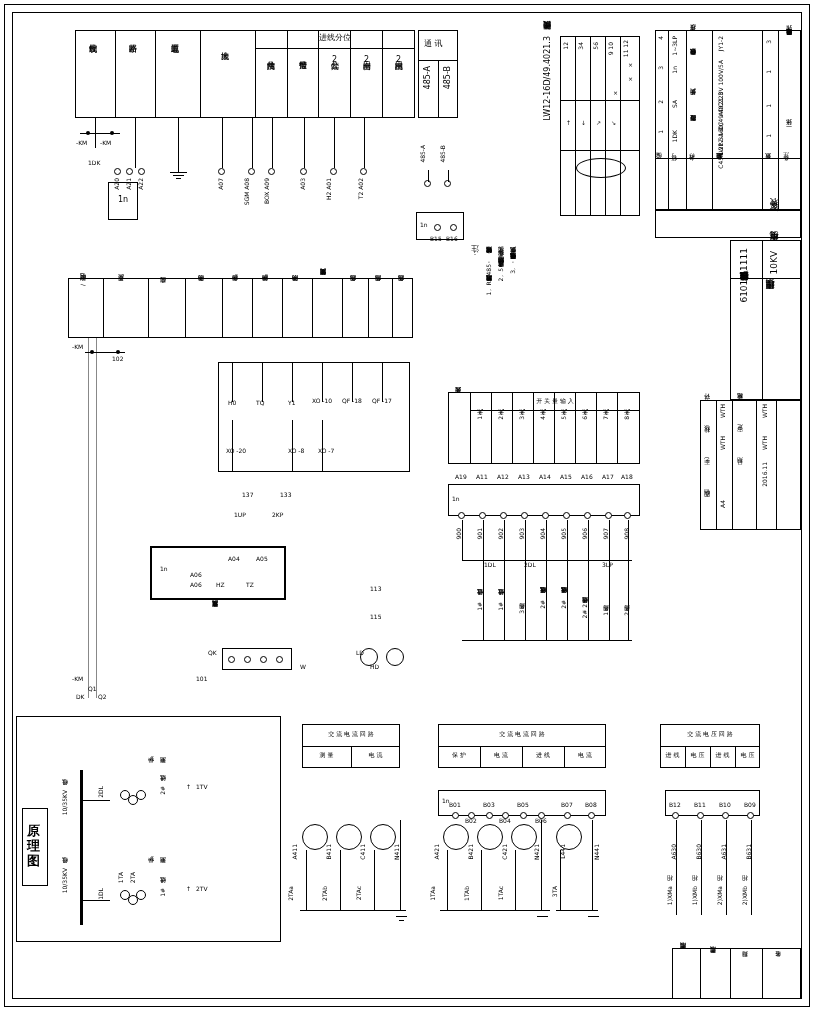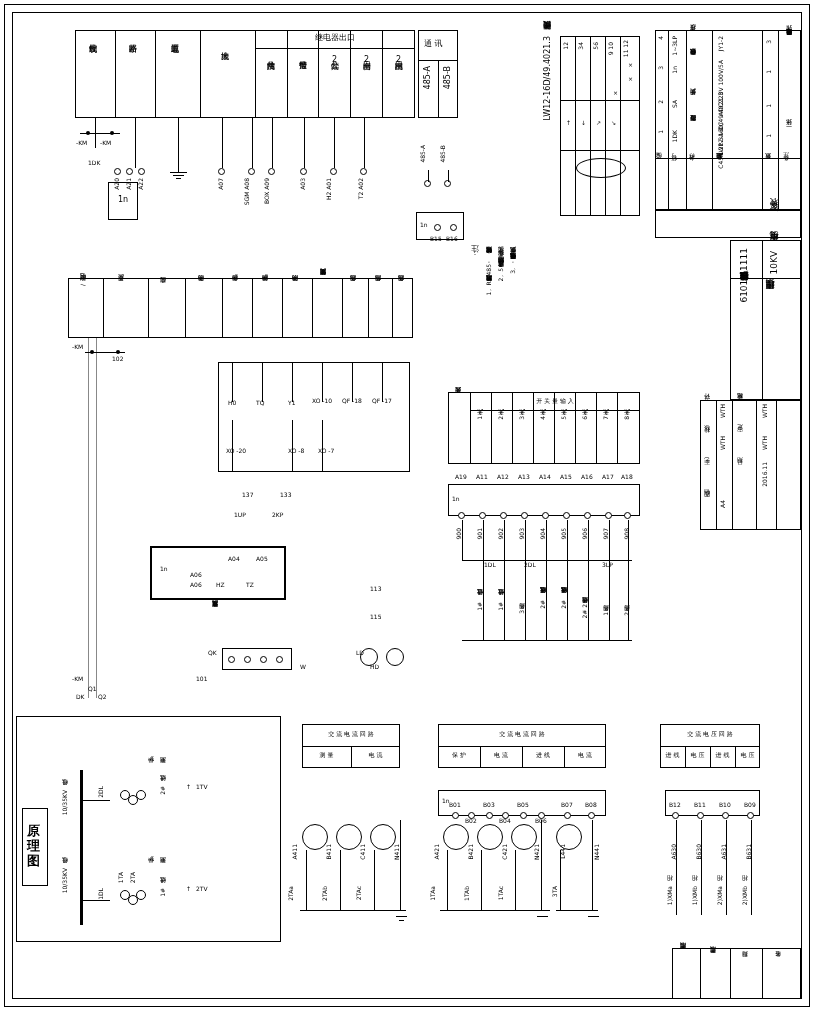--- a/index.html
+++ b/index.html
@@ -37,21 +37,21 @@
   <div class="ln v" style="left:287px;top:30px;height:88px;"></div>
   <div class="ln v" style="left:318px;top:30px;height:88px;"></div>
   <div class="ln v" style="left:350px;top:30px;height:88px;"></div>
   <div class="ln v" style="left:382px;top:30px;height:88px;"></div>
   <div class="ln h" style="left:255px;top:48px;width:160px;"></div>
 
   <div class="vtxt" style="left:88px;top:38px;">控制母线</div>
   <div class="vtxt" style="left:128px;top:38px;">断路器</div>
   <div class="vtxt" style="left:170px;top:38px;">装置电源</div>
   <div class="vtxt" style="left:220px;top:45px;">接大地</div>
-  <div class="txt ctr" style="left:270px;top:34px;width:130px;">继电器出口</div>
+  <div class="txt ctr" style="left:270px;top:34px;width:130px;">进线分位</div>
   <div class="vtxt" style="left:266px;top:55px;">跳闸信号</div>
   <div class="vtxt" style="left:298px;top:55px;">报警信号</div>
   <div class="vtxt" style="left:330px;top:55px;">公共端2</div>
   <div class="vtxt" style="left:362px;top:55px;">合闸出口2</div>
   <div class="vtxt" style="left:394px;top:55px;">跳闸出口2</div>
 
   <div class="bdr" style="left:418px;top:30px;width:40px;height:88px;"></div>
   <div class="ln h" style="left:418px;top:60px;width:40px;"></div>
   <div class="ln v" style="left:438px;top:60px;height:58px;"></div>
   <div class="txt" style="left:424px;top:40px;">通 讯</div>

